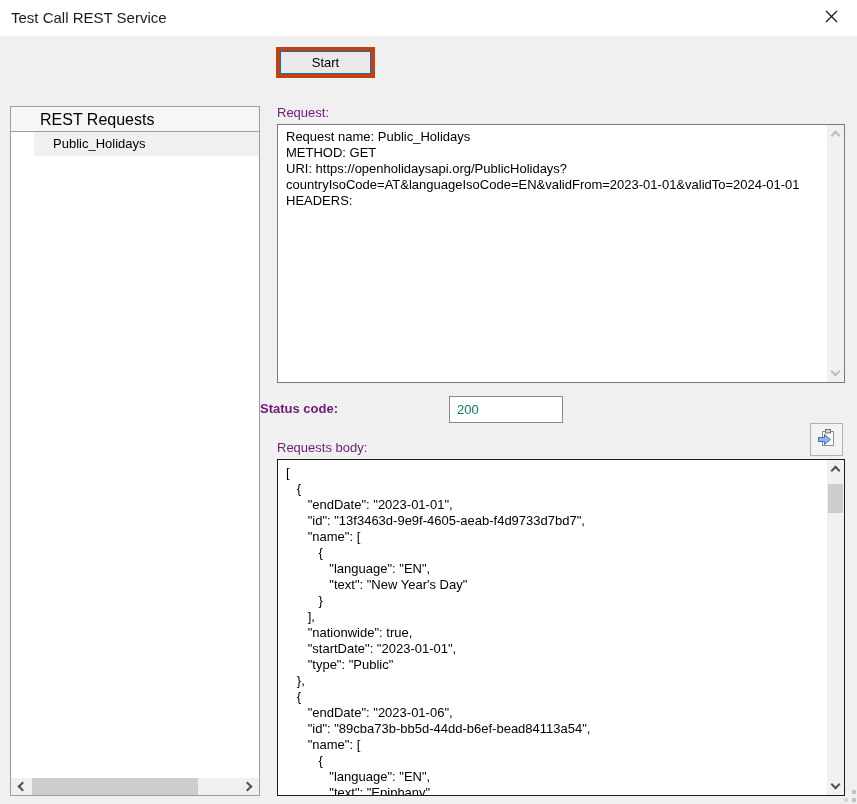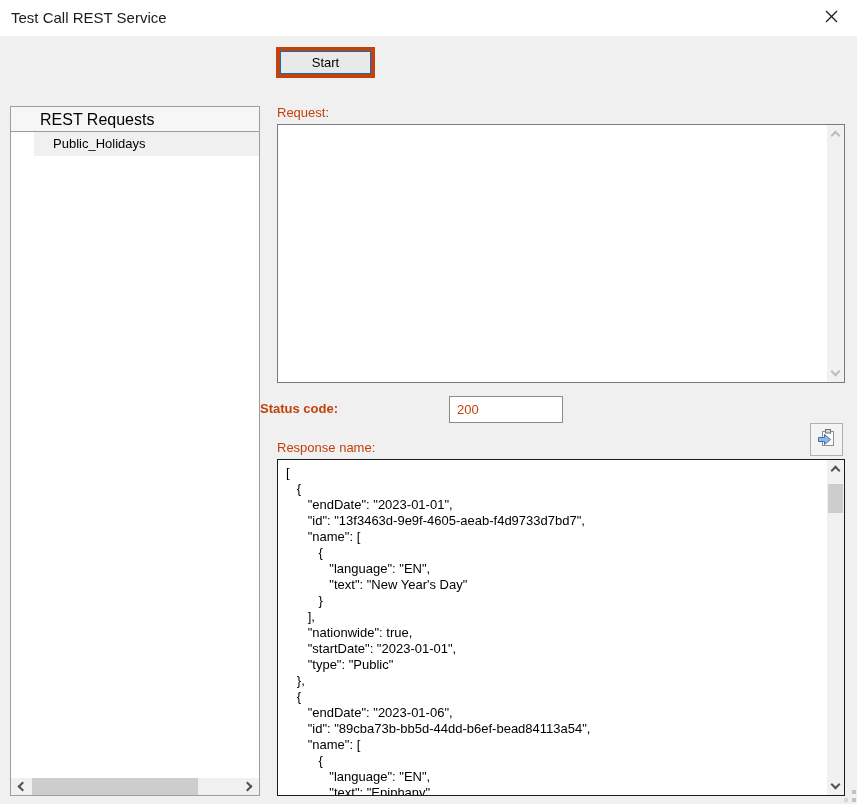--- a/index.html
+++ b/index.html
@@ -44,21 +44,21 @@
   
   .chev { display: inline-block; width: 7px; height: 7px;
           border-left: 2px solid #505050; border-bottom: 2px solid #505050; }
   .chev.left  { transform: rotate(45deg);   margin-left: 3px; }
   .chev.right { transform: rotate(225deg);  margin-right: 3px; }
   .chev.up    { transform: rotate(135deg);  margin-top: 4px; }
   .chev.down  { transform: rotate(-45deg);  margin-bottom: 4px; }
   .chev.light { border-color: #bcbcbc; }
 
   
-  .lbl { position: absolute; font-size: 13px; color: #c2410c; }
+  .lbl { position: absolute; font-size: 13px; color: #701a75; }
   .lbl-request  { left: 277px; top: 105px; }
   .lbl-status   { left: 260px; top: 401px; font-weight: bold; }
   .lbl-response { left: 277px; top: 440px; }
 
   
   .request-box { position: absolute; left: 277px; top: 124px; width: 568px; height: 259px;
                  background: #fff; border: 1px solid #7a7a7a; overflow: hidden; }
   .box-text { position: absolute; left: 8px; top: 4px; right: 26px; margin: 0;
               font-family: "Liberation Sans", sans-serif; font-size: 13px; line-height: 16px;
               white-space: pre-wrap; word-break: break-all; }
@@ -67,21 +67,21 @@
   .vscroll .arrow-box { position: absolute; left: 0; width: 17px; height: 17px;
                         display: flex; align-items: center; justify-content: center; cursor: pointer; }
   .vscroll .arrow-top { top: 0; }
   .vscroll .arrow-bottom { bottom: 0; }
   .vthumb { position: absolute; left: 1px; right: 1px; top: 24px; height: 29px;
             background: #cdcdcd; cursor: pointer; }
 
   
   .status-input { position: absolute; left: 449px; top: 396px; width: 114px; height: 27px;
                   border: 1px solid #8a8a8a; background: #fff; font-family: "Liberation Sans", sans-serif;
-                  font-size: 13px; padding: 12px 7px; color: #c2410c; }
+                  font-size: 13px; padding: 12px 7px; color: #0f766e; }
 
   
   .paste-btn { position: absolute; left: 810px; top: 423px; width: 33px; height: 33px;
                background: #f3f3f3; border: 1px solid #b0b0b0; padding: 0; cursor: pointer;
                display: flex; align-items: center; justify-content: center; }
 
   
   .response-box { position: absolute; left: 277px; top: 459px; width: 568px; height: 337px;
                   background: #fff; border: 1px solid #1c1c1c; overflow: hidden; }
   .response-box .box-text { top: 5px; }
@@ -121,20 +121,25 @@
     </span>
     <div class="hthumb"></div>
     <span class="arrow-box arrow-right">
       <i class="chev right"></i>
     </span>
   </div>
 </div>
 
 <div class="lbl lbl-request">Request:</div>
 <div class="request-box">
+  <pre class="box-text">Request name: Public_Holidays
+METHOD: GET
+URI: https://openholidaysapi.org/PublicHolidays?
+countryIsoCode=AT&amp;languageIsoCode=EN&amp;validFrom=2023-01-01&amp;validTo=2024-01-01
+HEADERS:</pre>
   <div class="vscroll">
     <span class="arrow-box arrow-top">
       <i class="chev up light"></i>
     </span>
     <span class="arrow-box arrow-bottom">
       <i class="chev down light"></i>
     </span>
   </div>
 </div>
 
@@ -144,21 +149,21 @@
 <button class="paste-btn">
   <span>
     <svg width="21" height="21" viewBox="0 0 21 21">
       <rect x="6.5" y="3.5" width="11" height="14" fill="#fdfdfd" stroke="#8f8f8f"></rect>
       <rect x="9.5" y="1.5" width="5" height="3.5" fill="#d9d9d9" stroke="#6f6f6f"></rect>
       <path d="M2.5 9.5 h6 v-3 l6 5 -6 5 v-3 h-6 z" fill="#8db8e8" stroke="#3f6fa8" stroke-width="1"></path>
     </svg>
   </span>
 </button>
 
-<div class="lbl lbl-response">Response name:</div>
+<div class="lbl lbl-response">Requests body:</div>
 <div class="response-box">
   <pre class="box-text">[
    {
       "endDate": "2023-01-01",
       "id": "13f3463d-9e9f-4605-aeab-f4d9733d7bd7",
       "name": [
          {
             "language": "EN",
             "text": "New Year's Day"
          }

